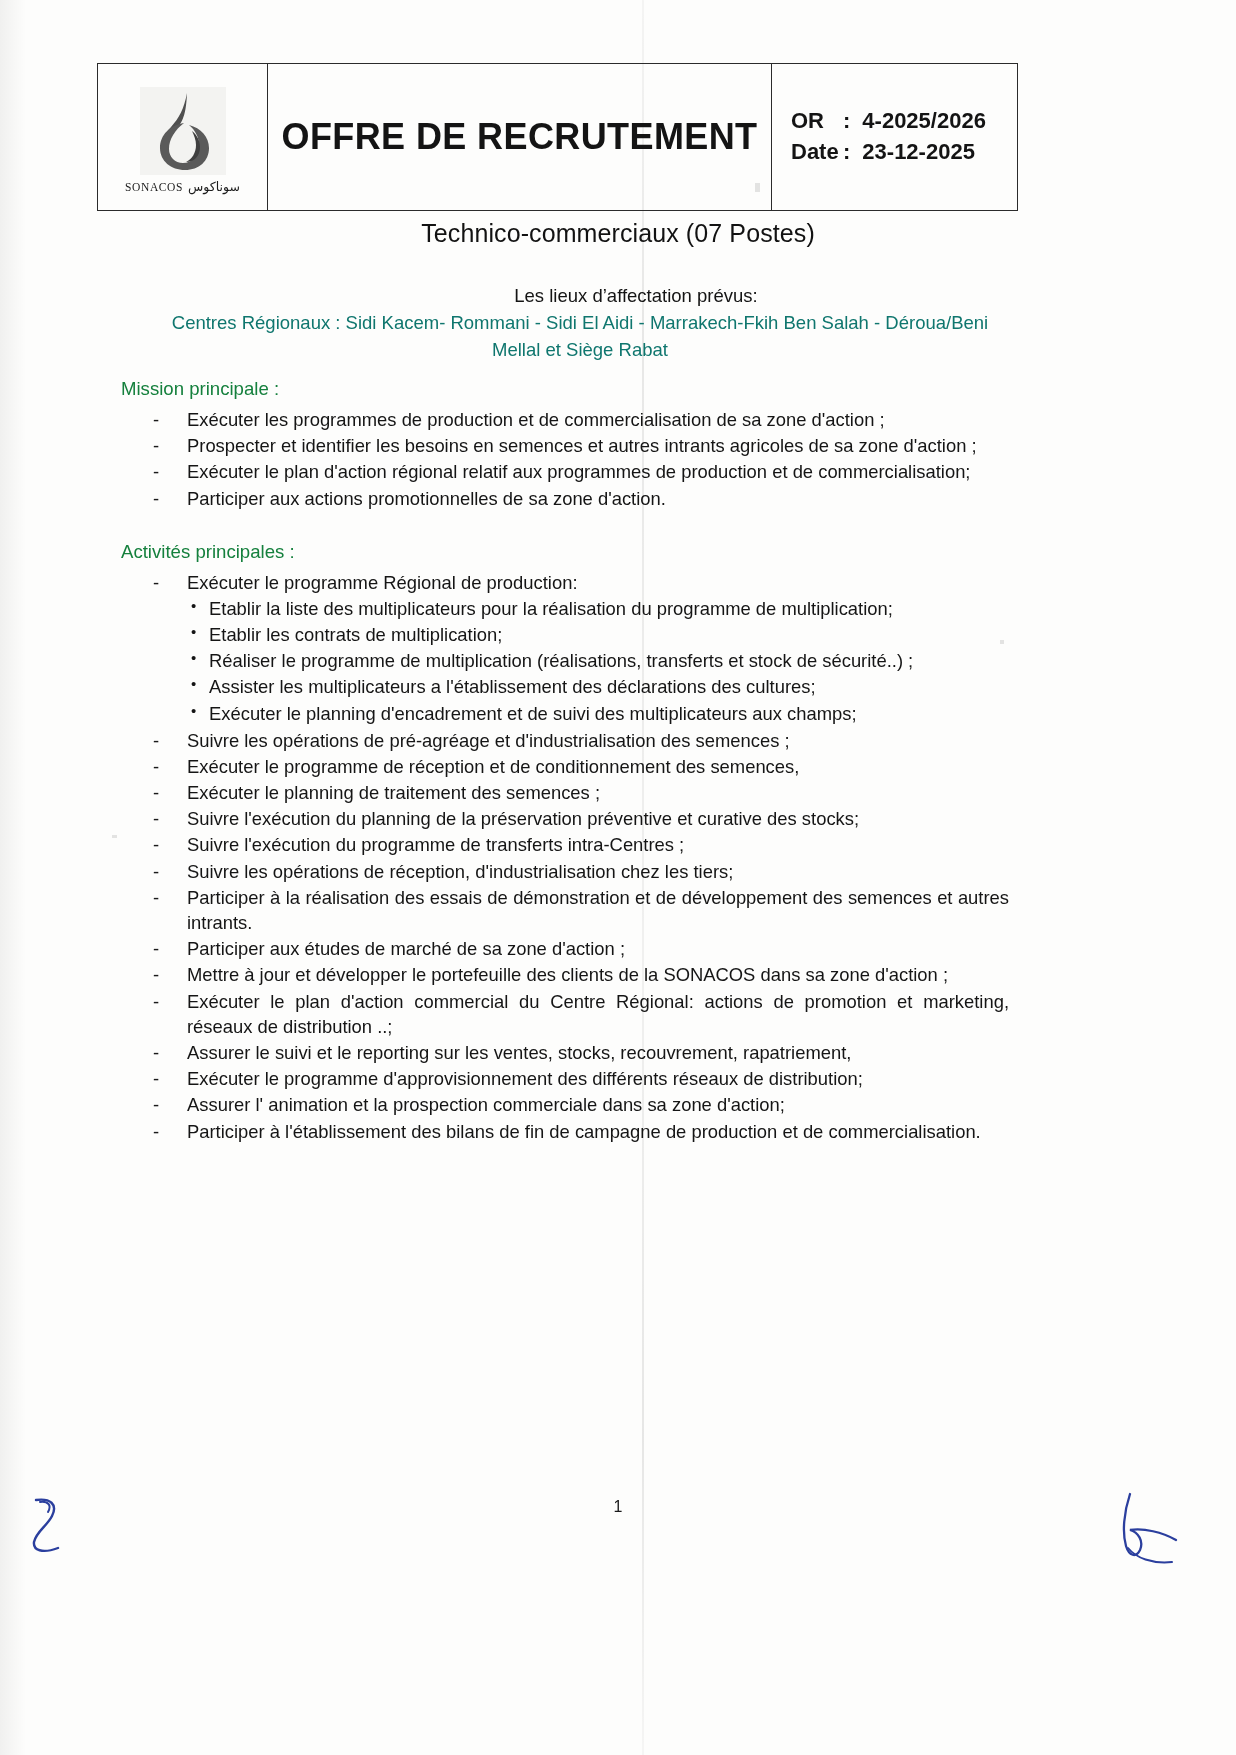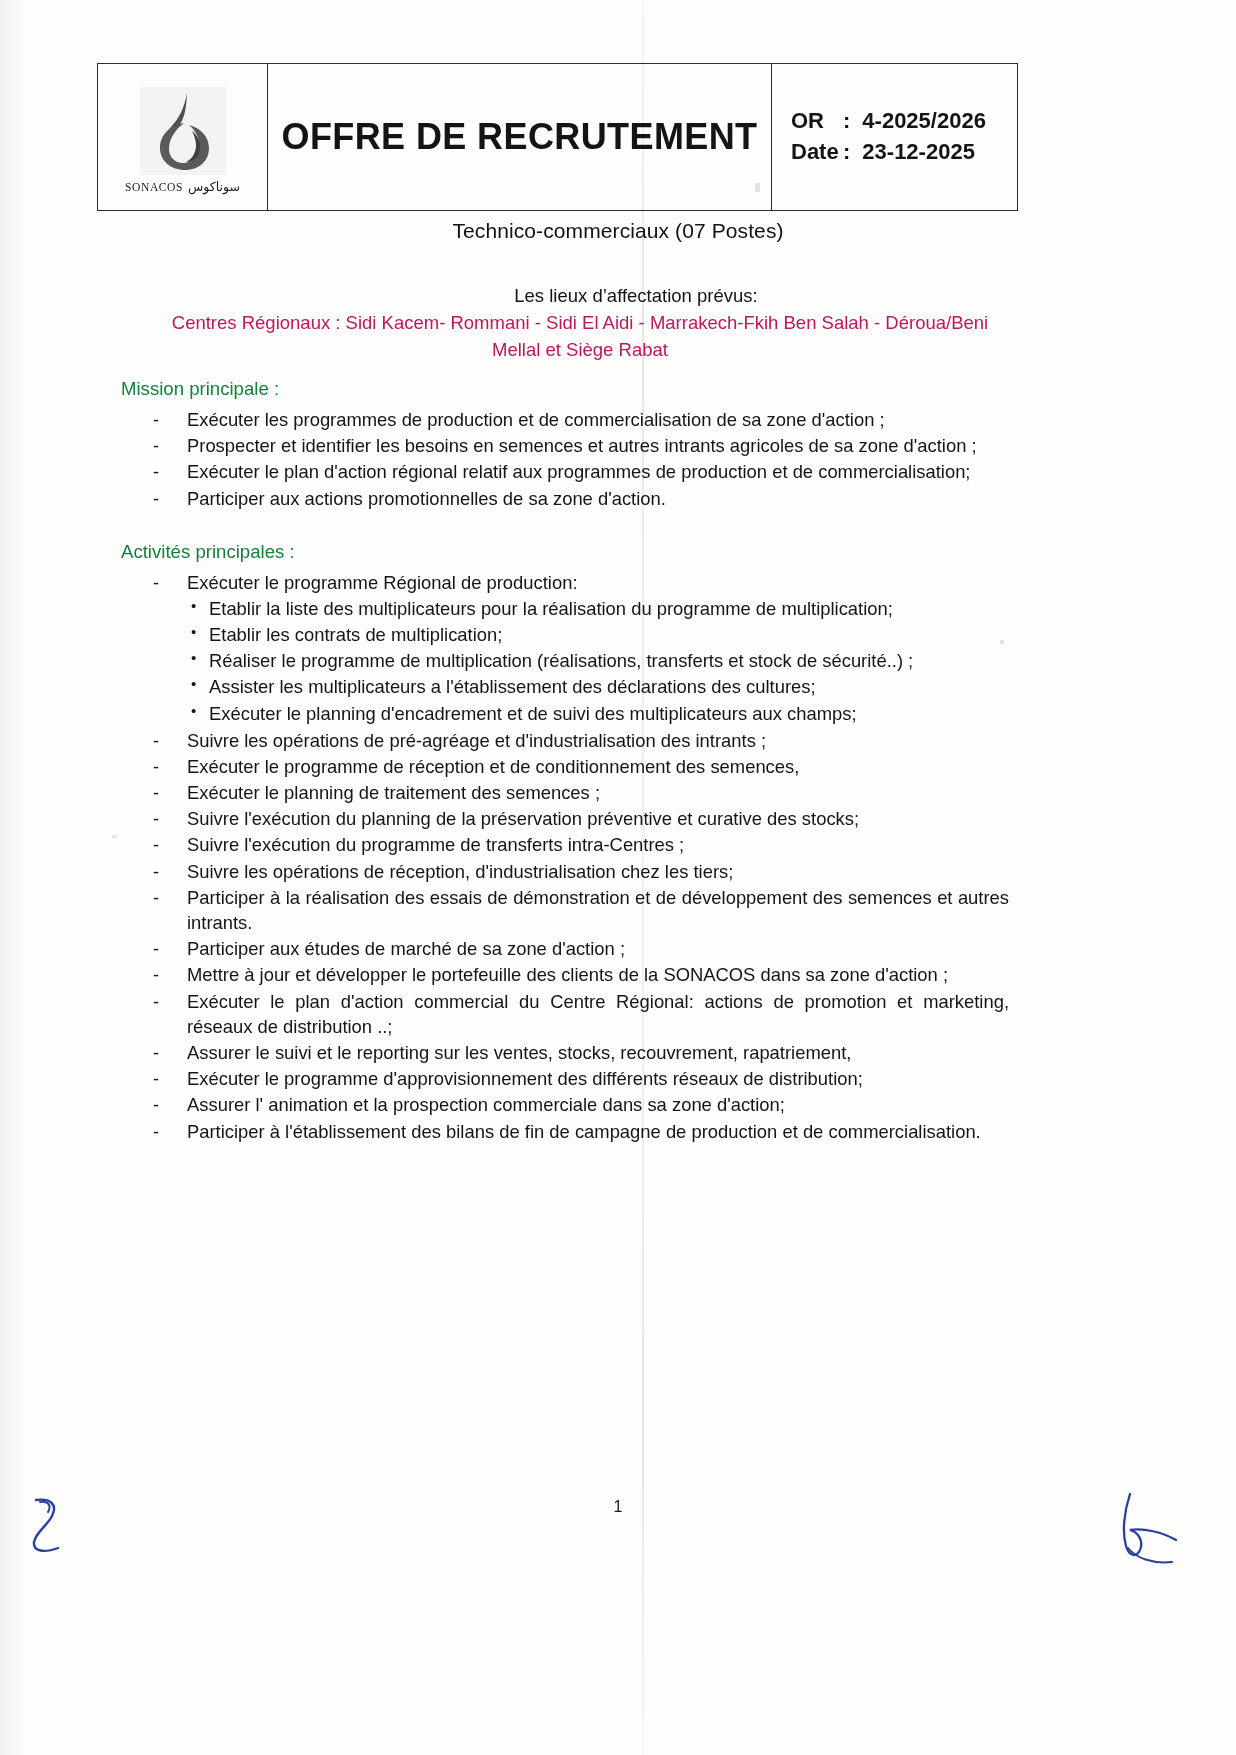--- a/index.html
+++ b/index.html
@@ -121,42 +121,42 @@
   }
   .meta-row .k { display: inline-block; width: 52px; }
   .meta-row .sep { display: inline-block; width: 12px; }
 
   
   .job-title {
     position: absolute;
     left: 0; right: 0;
     top: 219px;
     text-align: center;
-    font-size: 21px;
+    font-size: 25px;
     color: #121212;
     letter-spacing: 0.1px;
   }
   .affect-label {
     position: absolute;
     left: 0; right: 0;
     top: 285px;
     text-align: center;
     font-size: 18.5px;
     color: #141414;
     padding-left: 36px;
   }
   .affect-lines {
     position: absolute;
     left: 140px;
     width: 880px;
     top: 310px;
     text-align: center;
     font-size: 18.5px;
     line-height: 1.44;
-    color: #be185d;
+    color: #0f766e;
   }
 
   
   .body-wrap {
     position: absolute;
     left: 121px;
     top: 378px;
     width: 888px;
     font-size: 18.4px;
     color: #151515;
@@ -302,21 +302,21 @@
         <span>Exécuter le programme Régional de production:</span>
         <ul class="bullet-list">
           <li><span>Etablir la liste des multiplicateurs pour la réalisation du programme de multiplication;</span></li>
           <li><span>Etablir les contrats de multiplication;</span></li>
           <li><span>Réaliser le programme de multiplication (réalisations, transferts et stock de sécurité..) ;</span></li>
           <li><span>Assister les multiplicateurs a l'établissement des déclarations des cultures;</span></li>
           <li><span>Exécuter le planning d'encadrement et de suivi des multiplicateurs aux champs;</span></li>
         </ul>
       </li>
 
-      <li><span>Suivre les opérations de pré-agréage et d'industrialisation des intrants ;</span></li>
+      <li><span>Suivre les opérations de pré-agréage et d'industrialisation des semences ;</span></li>
       <li><span>Exécuter le programme de réception et de conditionnement des semences,</span></li>
       <li><span>Exécuter le planning de traitement des semences ;</span></li>
       <li><span>Suivre l'exécution du planning de la préservation préventive et curative des stocks;</span></li>
       <li><span>Suivre l'exécution du programme de transferts intra-Centres ;</span></li>
       <li><span>Suivre les opérations de réception, d'industrialisation chez les tiers;</span></li>
       <li class="just">
           <span>Participer à la réalisation des essais de démonstration et de développement des semences et autres intrants.</span>
         </li>
       <li><span>Participer aux études de marché de sa zone d'action ;</span></li>
       <li class="just">

